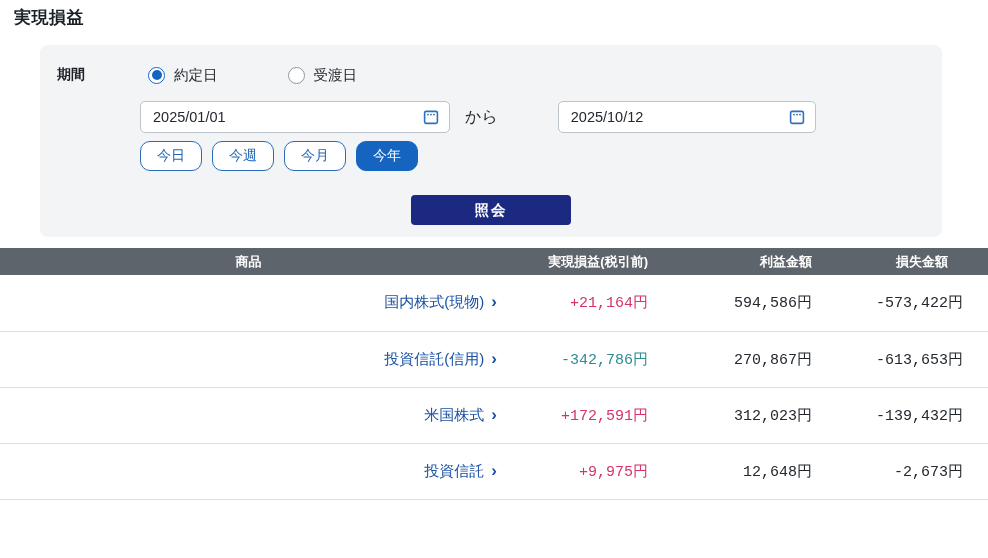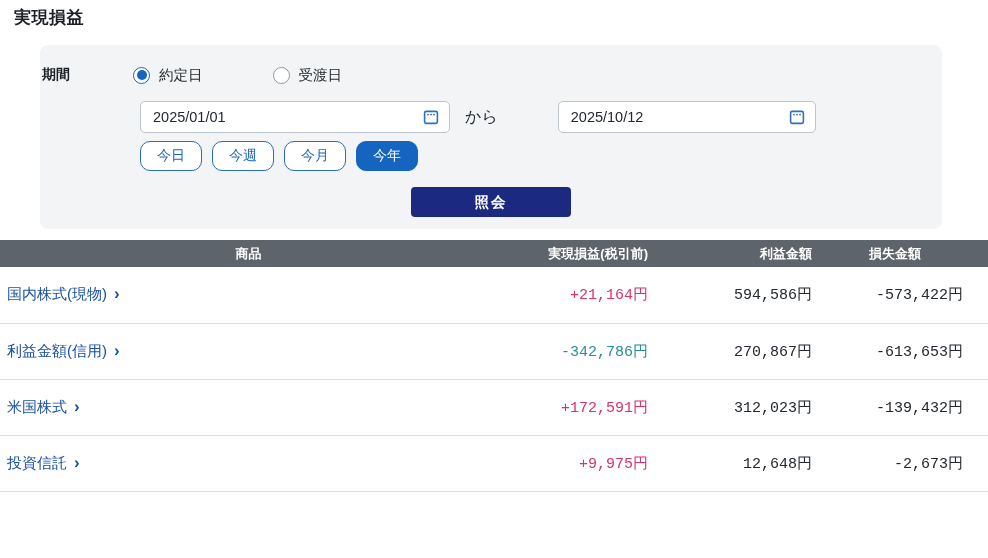--- a/index.html
+++ b/index.html
@@ -5,21 +5,21 @@
   * { box-sizing: border-box; margin: 0; padding: 0; }
   html, body { width: 988px; height: 558px; background: #ffffff; overflow: hidden;
     font-family: "Liberation Sans", "DejaVu Sans", sans-serif; color: #23282e; }
 
   
   .page-title { margin: 6px 0 0 14px; font-size: 17px; font-weight: bold; color: #1b2026; letter-spacing: .5px; }
 
   
   .panel { margin: 16px 0 0 40px; width: 902px; background: #f2f4f6; border-radius: 8px;
     padding: 18px 0 12px 0; }
-  .row-period { display: flex; align-items: center; margin-left: 2px; height: 24px; }
+  .row-period { display: flex; align-items: center; margin-left: 17px; height: 24px; }
   .period-label { font-size: 14px; font-weight: bold; width: 91px; color: #1b2026; }
   .radio-group { display: flex; align-items: center; cursor: pointer; }
   .radio-group + .radio-group { margin-left: 70px; }
   .radio { width: 17px; height: 17px; border: 1.5px solid #8e98a2; border-radius: 50%;
     background: #fff; position: relative; flex: 0 0 auto; }
   .radio.checked { border-color: #1566c2; }
   .radio.checked::after { content: ""; position: absolute; inset: 2.5px; border-radius: 50%; background: #1566c2; }
   .radio-label { font-size: 14.5px; margin-left: 9px; color: #23282e; }
 
   .row-dates { display: flex; align-items: center; margin: 14px 0 0 100px; }
@@ -30,32 +30,32 @@
   .date-input input { border: none; outline: none; flex: 1 1 auto; font-size: 14.5px;
     color: #23282e; font-family: inherit; background: transparent; min-width: 0; }
   .cal-icon { flex: 0 0 auto; display: flex; }
   .kara { font-size: 16px; margin: 2px 15px; color: #23282e; }
 
   .row-quick { display: flex; margin: 8px 0 0 100px; gap: 10px; }
   .quick-btn { width: 62px; height: 30px; border: 1px solid #2a6cb8; border-radius: 10px;
     background: #ffffff; color: #1b63b5; font-size: 14px; cursor: pointer; font-family: inherit; }
   .quick-btn.selected { background: #1565c0; border-color: #1565c0; color: #ffffff; }
 
-  .row-submit { margin-top: 16px; text-align: center; }
+  .row-submit { margin-top: 24px; text-align: center; }
   .submit-btn { width: 160px; height: 30px; background: #1b2a80; color: #ffffff; border: none;
     border-radius: 4px; font-size: 14.5px; font-weight: bold; cursor: pointer; font-family: inherit; letter-spacing: 2px; }
 
   
   table { width: 988px; margin-top: 11px; border-collapse: collapse; table-layout: fixed; }
   th { background: #5e646b; color: #ffffff; font-size: 13px; font-weight: bold; height: 27px; padding: 0; }
   th.h-product { text-align: center; }
   th.h-num { text-align: right; padding-right: 8px; }
-  th.h-loss { text-align: right; padding-right: 67px; }
+  th.h-loss { text-align: right; padding-right: 40px; }
   td { height: 56px; font-size: 15px; border-bottom: 1px solid #dbdfe3; background: #ffffff; }
-  td.prod { padding-left: 7px; text-align: left; margin-left: 48px; }
+  td.prod { padding-left: 17px; text-align: right; margin-left: 48px; }
   .prodlink { color: #1a51a2; text-decoration: none; cursor: pointer; display: inline-flex; align-items: center; }
   .chev { font-size: 17px; font-weight: bold; margin-left: 7px; line-height: 1; position: relative; top: -1px; }
   td.num { text-align: right; padding-right: 8px; color: #23282e; font-family: Liberation Mono, monospace; }
   td.num.last { padding-right: 25px; }
   td.pos { color: #d6336c; }
   td.neg { color: #2a8d94; }
   tr.total-row td { border-top: 2px solid #aeb5bc; border-bottom: 2px solid #aeb5bc; }
   td.total-label { padding-left: 14px; font-weight: bold; color: #1b2026; }
 </style>
 </head>
@@ -137,21 +137,21 @@
           <span class="chev">›</span>
         </a>
       </td>
       <td class="num pos">+21,164円</td>
       <td class="num">594,586円</td>
       <td class="num last">-573,422円</td>
     </tr>
     <tr>
       <td class="prod">
         <a class="prodlink">
-          <span>利益金額(信用)</span>
+          <span>投資信託(信用)</span>
           <span class="chev">›</span>
         </a>
       </td>
       <td class="num neg">-342,786円</td>
       <td class="num">270,867円</td>
       <td class="num last">-613,653円</td>
     </tr>
     <tr>
       <td class="prod">
         <a class="prodlink">

